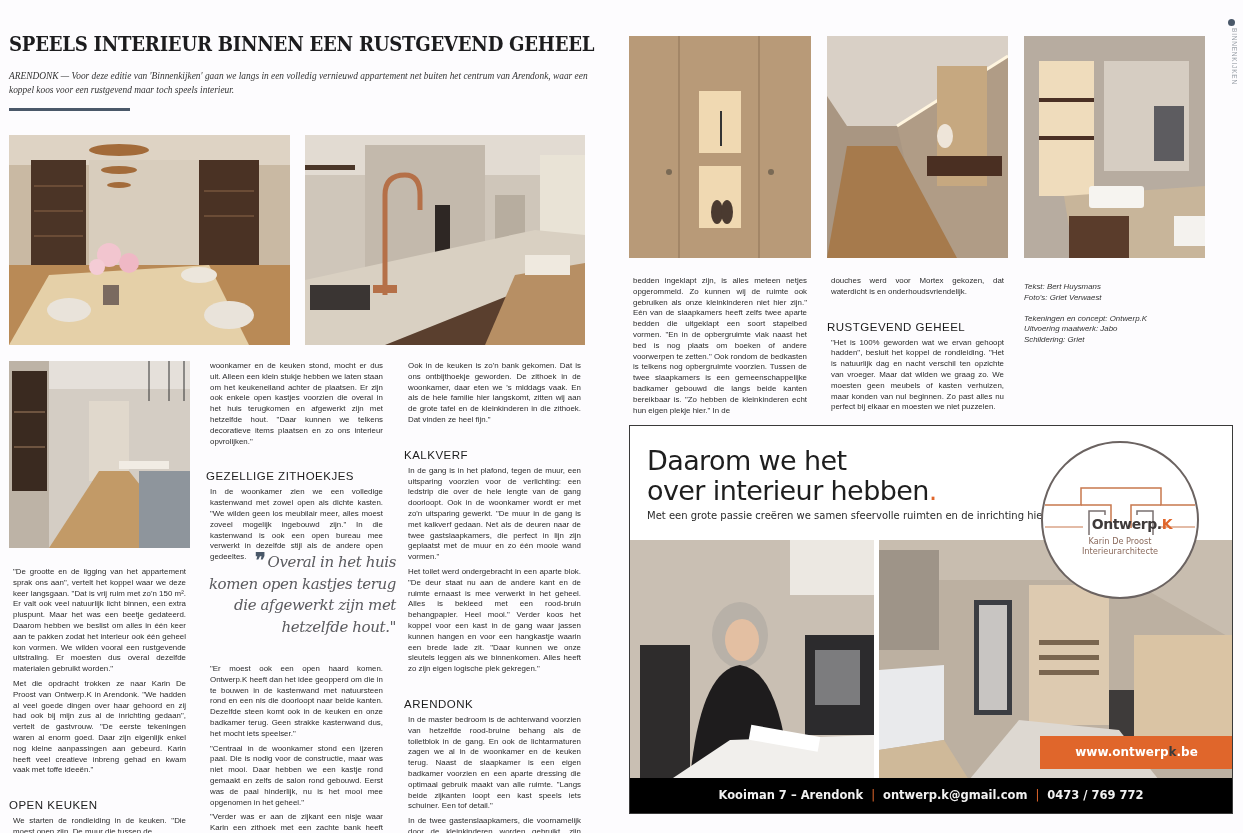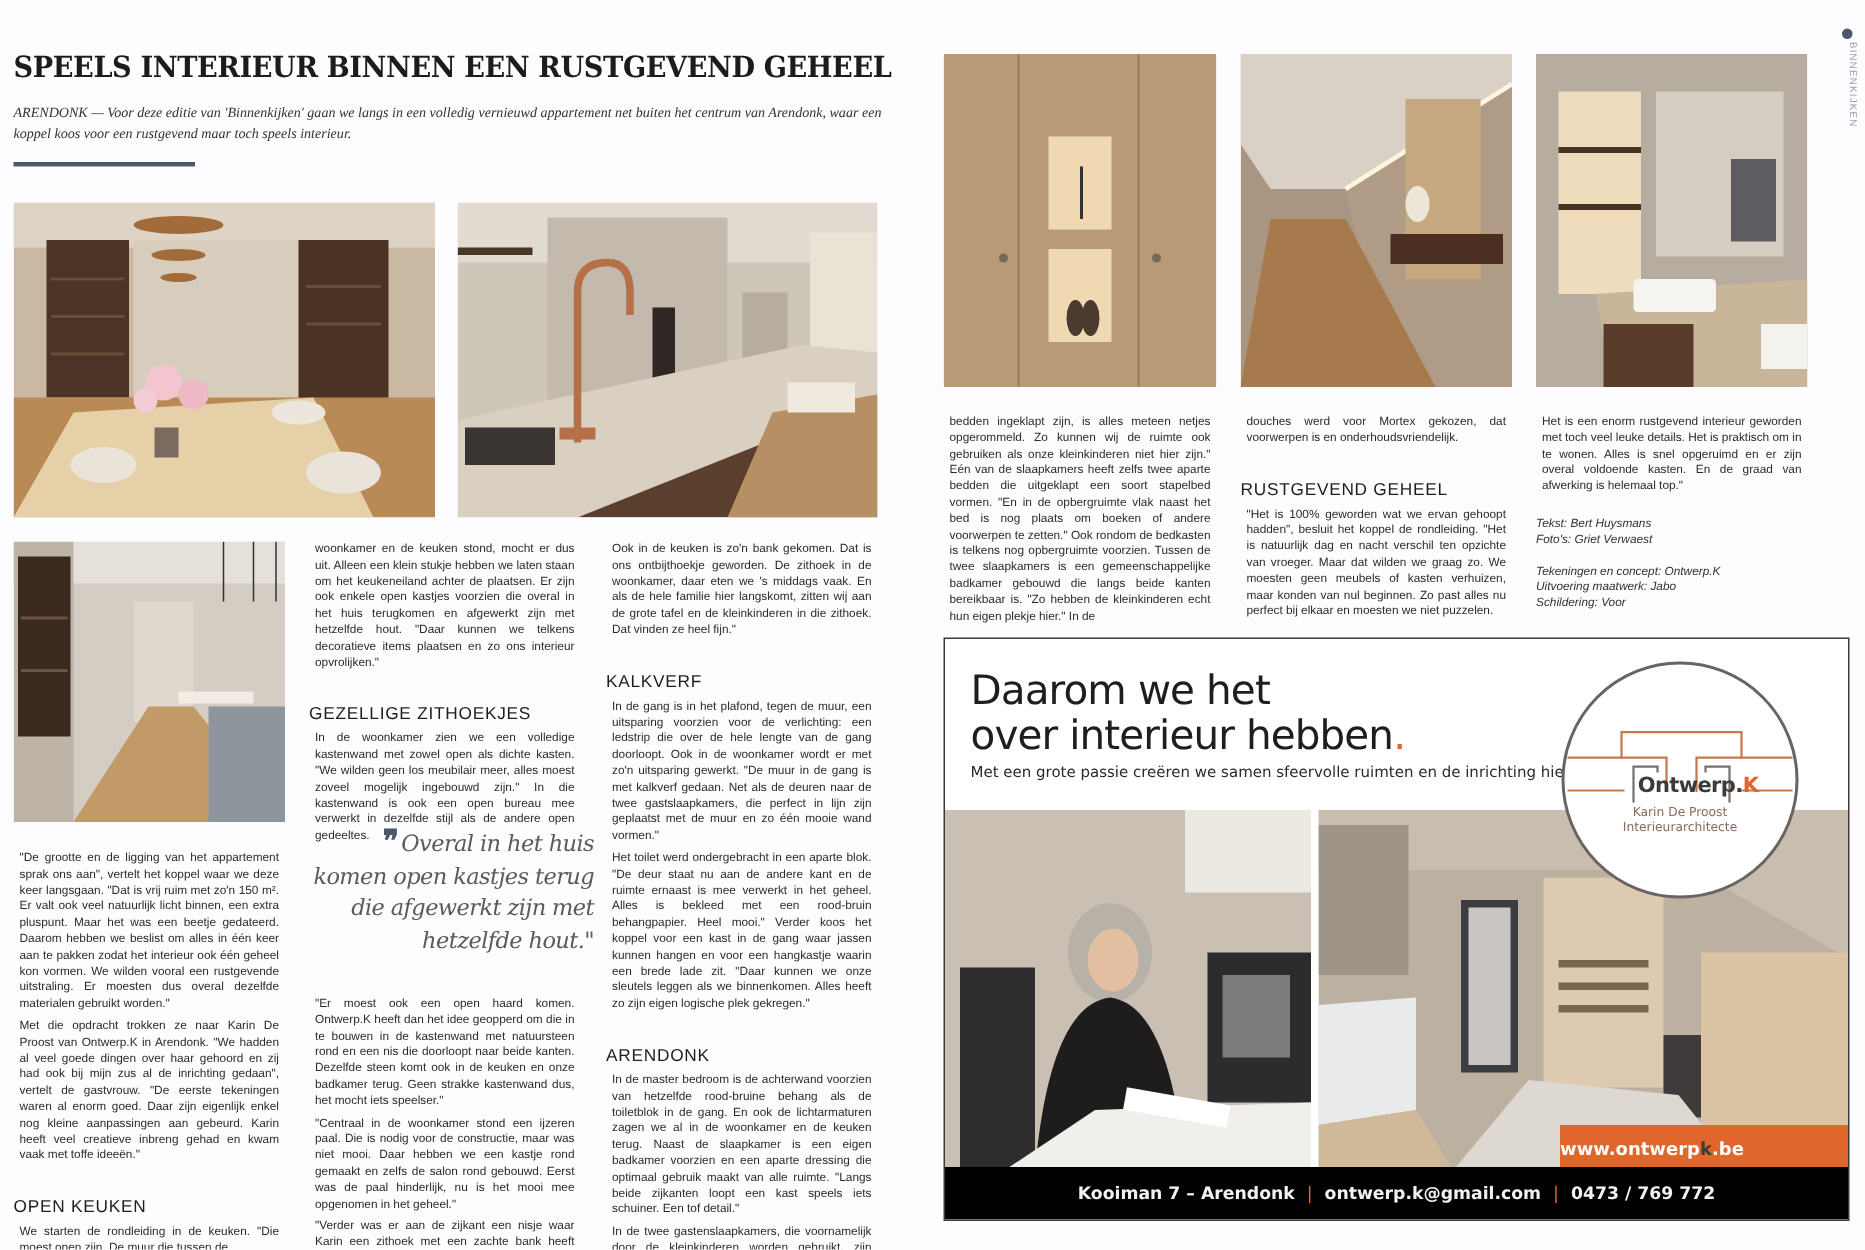--- a/index.html
+++ b/index.html
@@ -27,21 +27,21 @@
   .sidetag { left: 1228px; top: 28px; width: 10px; font-size: 6.5px; color: #9aa0a8; letter-spacing: 0.8px; writing-mode: vertical-rl; }
   .sidedot { left: 1228px; top: 19px; width: 7px; height: 7px; border-radius: 50%; background: #4a5869; }
 
   
   .ad { left: 629px; top: 425px; width: 604px; height: 389px; border: 1px solid #3a3a3a; background: #fff; overflow: hidden; }
   .ad-head { position: absolute; left: 17px; top: 20px; font-family: "DejaVu Sans", sans-serif; font-size: 27px; line-height: 30px; color: #1e1e1e; letter-spacing: -0.6px; }
   .ad-head .dot { color: #e0662b; }
   .ad-sub { position: absolute; left: 17px; top: 84px; font-family: "DejaVu Sans", sans-serif; font-size: 10px; color: #2a2a2a; }
   .ad-img1 { position: absolute; left: 0; top: 114px; width: 244px; height: 240px; }
   .ad-img2 { position: absolute; left: 249px; top: 114px; width: 355px; height: 240px; }
-  .ad-url { position: absolute; left: 410px; top: 324px; width: 193px; height: 33px; background: #e0662b; color: #fff; font-family: "DejaVu Sans", sans-serif; font-weight: bold; font-size: 12px; line-height: 33px; text-align: left; }
+  .ad-url { position: absolute; left: 410px; top: 310px; width: 193px; height: 33px; background: #e0662b; color: #fff; font-family: "DejaVu Sans", sans-serif; font-weight: bold; font-size: 12px; line-height: 33px; text-align: center; }
   .ad-url .k { color: #3b3b3b; }
   .ad-foot { position: absolute; left: 0; bottom: 0; width: 100%; height: 35px; background: #000000; color: #f1f1f1; font-family: "DejaVu Sans", sans-serif; font-weight: bold; font-size: 11.5px; line-height: 35px; text-align: center; }
   .ad-foot .sep { color: #e0662b; margin: 0 8px; font-weight: normal; }
   .logo { position: absolute; left: 411px; top: 15px; width: 158px; height: 158px; border-radius: 50%; background: #fff; border: 2px solid #6b6361; }
   .logo svg { position: absolute; left: 0; top: 0; }
   .logo-name { position: absolute; left: 0; top: 73px; width: 100%; text-align: center; font-family: "DejaVu Sans", sans-serif; font-weight: bold; font-size: 14px; color: #3e3a3a; letter-spacing: -0.4px; padding-left: 24px; }
   .logo-name .k { color: #e0662b; }
   .logo-sub { position: absolute; left: 0; top: 93px; width: 100%; text-align: center; font-family: "DejaVu Sans", sans-serif; font-weight: normal; font-size: 8.2px; line-height: 10px; color: #8b6a5c; }
 </style>
 </head>
@@ -196,36 +196,35 @@
     <rect x="65" y="150" width="55" height="22" rx="3" fill="#f6f4f0"></rect>
     <rect x="150" y="180" width="31" height="30" fill="#f4f2ee"></rect>
   </svg>
 </div>
 
 <div class="abs col" style="left:629px;top:272px;width:182px;">
   <p>bedden ingeklapt zijn, is alles meteen netjes opgerommeld. Zo kunnen wij de ruimte ook gebruiken als onze kleinkinderen niet hier zijn." Eén van de slaapkamers heeft zelfs twee aparte bedden die uitgeklapt een soort stapelbed vormen. "En in de opbergruimte vlak naast het bed is nog plaats om boeken of andere voorwerpen te zetten." Ook rondom de bedkasten is telkens nog opbergruimte voorzien. Tussen de twee slaapkamers is een gemeenschappelijke badkamer gebouwd die langs beide kanten bereikbaar is. "Zo hebben de kleinkinderen echt hun eigen plekje hier." In de</p>
 </div>
 
 <div class="abs col" style="left:827px;top:272px;width:181px;">
-  <p>douches werd voor Mortex gekozen, dat voorwerpen is en onderhoudsvriendelijk.</p>
+  <p>douches werd voor Mortex gekozen, dat waterdicht is en onderhoudsvriendelijk.</p>
   <div class="gap"></div>
   <h3>RUSTGEVEND GEHEEL</h3>
   <p>"Het is 100% geworden wat we ervan gehoopt hadden", besluit het koppel de rondleiding. "Het is natuurlijk dag en nacht verschil ten opzichte van vroeger. Maar dat wilden we graag zo. We moesten geen meubels of kasten verhuizen, maar konden van nul beginnen. Zo past alles nu perfect bij elkaar en moesten we niet puzzelen.</p>
 </div>
 
 <div class="abs col" style="left:1024px;top:272px;width:181px;">
-  <p>Het is een enorm rustgevend interieur geworden met toch veel leuke details. Het is praktisch om in te wonen. Alles is snel opgeruimd en er zijn overal voldoende kasten. En de graad van afwerking is helemaal top."</p>
   <div style="height:10px"></div>
   <div class="credits">
     <div>Tekst: Bert Huysmans</div>
     <div>Foto's: Griet Verwaest</div>
     <div style="height:10px"></div>
     <div>Tekeningen en concept: Ontwerp.K</div>
     <div>Uitvoering maatwerk: Jabo</div>
-    <div>Schildering: Voor</div>
+    <div>Schildering: Griet</div>
   </div>
 </div>
 
 <div class="abs ad">
   <div class="ad-head">
     <div>Daarom we het</div>
     <div><span>over interieur hebben</span><span class="dot">.</span></div>
   </div>
   <div class="ad-sub">Met een grote passie creëren we samen sfeervolle ruimten en de inrichting hiervan.</div>
 

